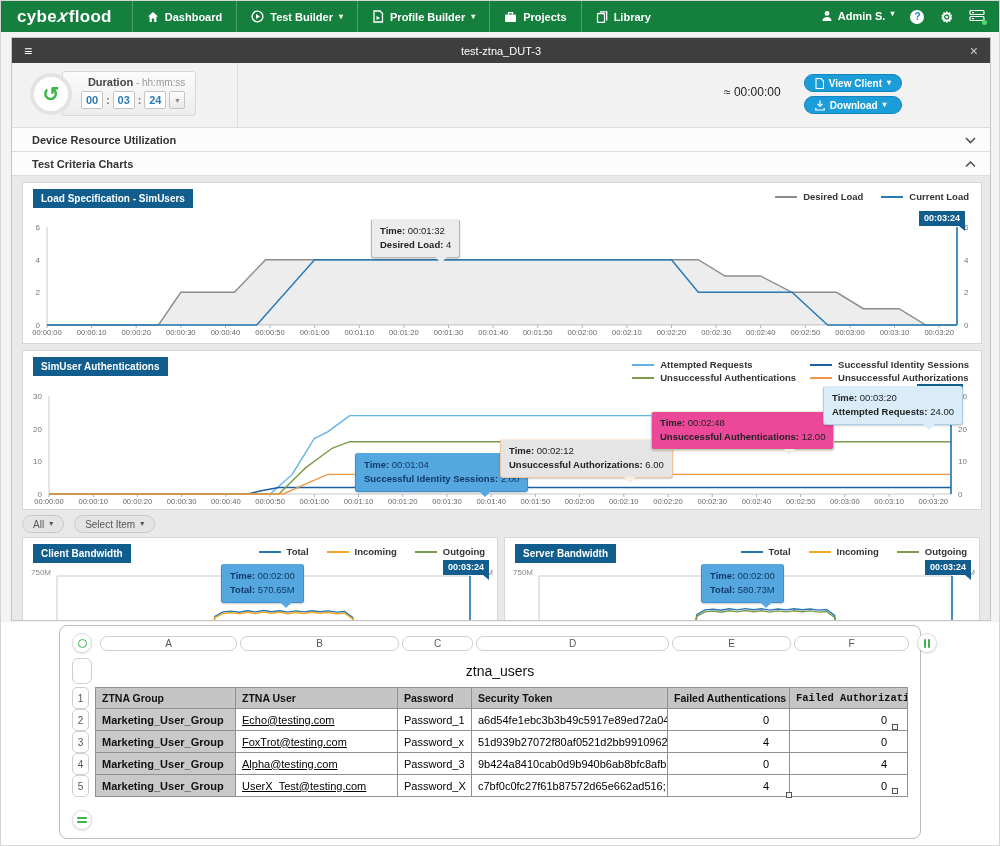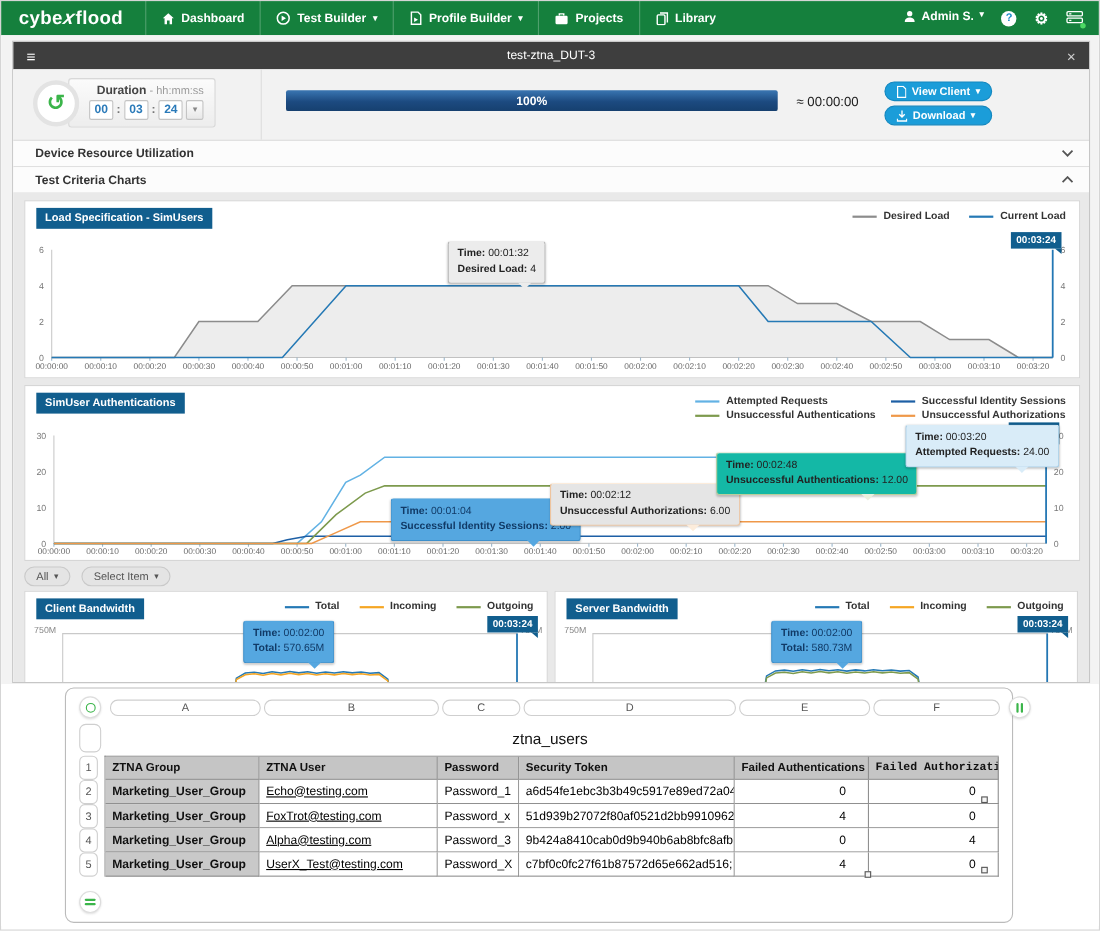--- a/index.html
+++ b/index.html
@@ -75,21 +75,21 @@
   #chart-card-0 svg.chart { top:38px; }
   #chart-card-1 svg.chart { top:40px; }
   .bw-card svg.chart { top:36px; }
 
   
   .tooltip { position:absolute; z-index:5; font-size:9.5px; padding:4px 8px; border-radius:3px; white-space:nowrap; line-height:1.5; color:#222; box-shadow:0 1px 2px rgba(0,0,0,.2); }
   .tooltip::after { content:""; position:absolute; left:72%; top:100%; border:6px solid transparent; border-top-color:inherit; }
   .tooltip.gray  { background:#ececec; border:1px solid #b8b8b8; border-top-color:#ececec; }
   .tooltip.blue  { background:#55a7e0; border:1px solid #3d8fcb; border-top-color:#55a7e0; color:#113a66; }
   .tooltip.peach { background:#e5e5e5; border:1px solid #eec49e; border-top-color:#fcecdb; }
-  .tooltip.green { background:#14b8a6; border:1px solid #b9cf9b; border-top-color:#eaf0de; }
+  .tooltip.green { background:#ec4899; border:1px solid #b9cf9b; border-top-color:#eaf0de; }
   .tooltip.lblue { background:#d9ecf8; border:1px solid #a8cfe8; border-top-color:#d9ecf8; }
 
   
   .filter-row { display:flex; gap:10px; margin:5px 0 4px; }
   .pill-select { display:flex; align-items:center; gap:5px; background:#e4e4e4; border:1px solid #c9c9c9; border-radius:11px; height:18px; padding:0 10px; font-size:10px; color:#555; cursor:pointer; }
   .bw-row { display:flex; gap:6px; }
   .bw-card { position:relative; background:#fff; border:1px solid #d6d6d6; width:477px; height:84px; overflow:hidden; }
   .bw-ylab { position:absolute; top:30px; font-size:8px; color:#888; z-index:2; }
   .bw-ylab.l { left:8px; } .bw-ylab.r { right:4px; }
 
@@ -220,25 +220,20 @@
             <div class="dur-label"><b>Duration</b><span class="sub"> - hh:mm:ss</span></div>
             <div class="dur-fields">
               <span class="dur-field">00</span>
               <span class="dur-colon">:</span>
               <span class="dur-field">03</span>
               <span class="dur-colon">:</span>
               <span class="dur-field">24</span>
               <span class="dur-caret">▼</span>
             </div>
           </div>
-        </div>
-        <div class="progress-wrap">
-          <div class="progress-fill">
-              <span>100%</span>
-            </div>
         </div>
         <div class="eta">≈ 00:00:00</div>
         <div class="action-btns">
           <div class="pill-btn">
             <span>
                 <svg width="9" height="11" viewBox="0 0 9 11">
                   <path d="M1 0.5 H6 L8.5 3 V10.5 H1 Z" fill="none" stroke="#fff" stroke-width="1.1"></path>
                 </svg>
               </span>
             <span>View Client</span>
@@ -337,21 +332,21 @@
               <text x="826.9411764705882" y="114" text-anchor="middle" font-size="7.6" fill="#666">00:03:00</text>
               <line x1="871.5490196078432" y1="104" x2="871.5490196078432" y2="107" stroke="#9db8cc" stroke-width="1"></line>
               <text x="871.5490196078432" y="114" text-anchor="middle" font-size="7.6" fill="#666">00:03:10</text>
               <line x1="916.156862745098" y1="104" x2="916.156862745098" y2="107" stroke="#9db8cc" stroke-width="1"></line>
               <text x="916.156862745098" y="114" text-anchor="middle" font-size="7.6" fill="#666">00:03:20</text>
               <polygon points="24.0,104.0 135.5,104.0 157.8,71.3 211.4,71.3 242.6,38.7 675.3,38.7 702.0,55.0 737.7,55.0 769.0,71.3 813.6,71.3 840.3,87.7 876.0,87.7 902.8,104.0 934.0,104.0 934.0,104.0 24.0,104.0" fill="rgba(0,0,0,0.07)" stroke="none"></polygon>
               <polyline points="24.0,104.0 135.5,104.0 157.8,71.3 211.4,71.3 242.6,38.7 675.3,38.7 702.0,55.0 737.7,55.0 769.0,71.3 813.6,71.3 840.3,87.7 876.0,87.7 902.8,104.0 934.0,104.0" fill="none" stroke="#8c8c8c" stroke-width="1.4"></polyline>
               <polyline points="24.0,104.0 233.7,104.0 291.6,38.7 648.5,38.7 675.3,71.3 769.0,71.3 804.6,104.0 934.0,104.0" fill="none" stroke="#2579b5" stroke-width="1.4"></polyline>
               <line x1="934" y1="6" x2="934" y2="104" stroke="#2277b5" stroke-width="1.6"></line>
             </svg>
-        <div class="tooltip gray" style="left: 348px; top: 36px; margin-left: 36px;">
+        <div class="tooltip gray" style="left: 348px; top: 36px;">
               <div><b>Time: </b>00:01:32</div>
               <div><b>Desired Load: </b>4</div>
             </div>
           </div>
 
         <div class="chart-card full" id="chart-card-1">
           <div class="badge-title">SimUser Authentications</div>
           <div class="legend">
               <span class="legend-item">
                 <span class="sw" style="background: rgb(98, 178, 228);"></span>

